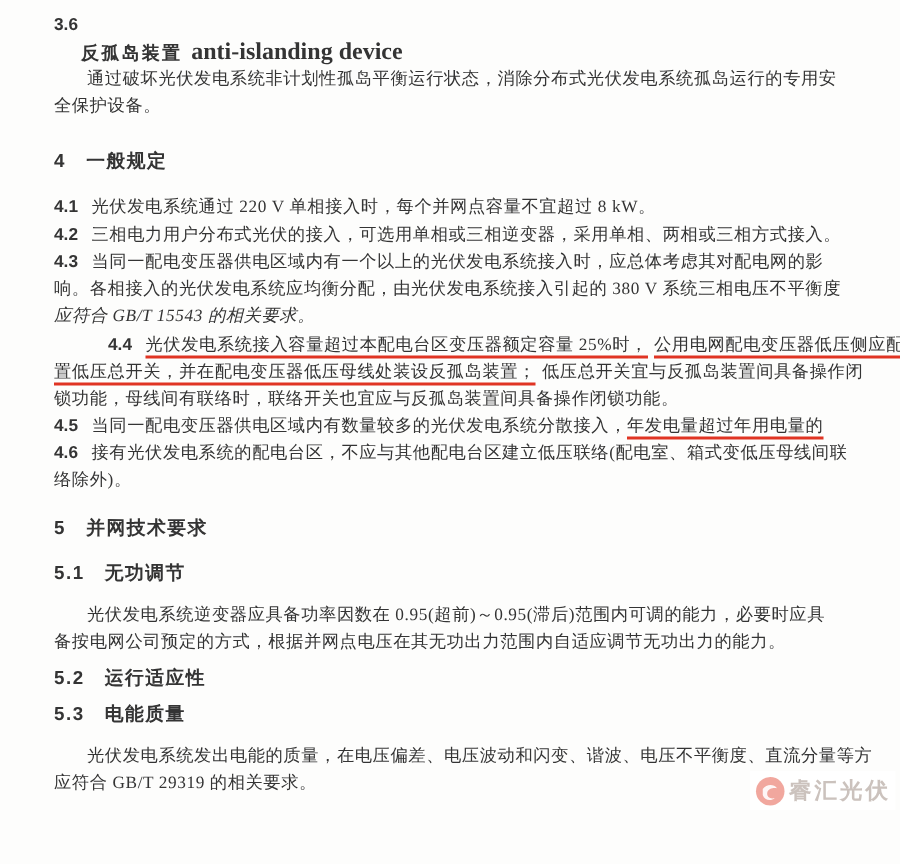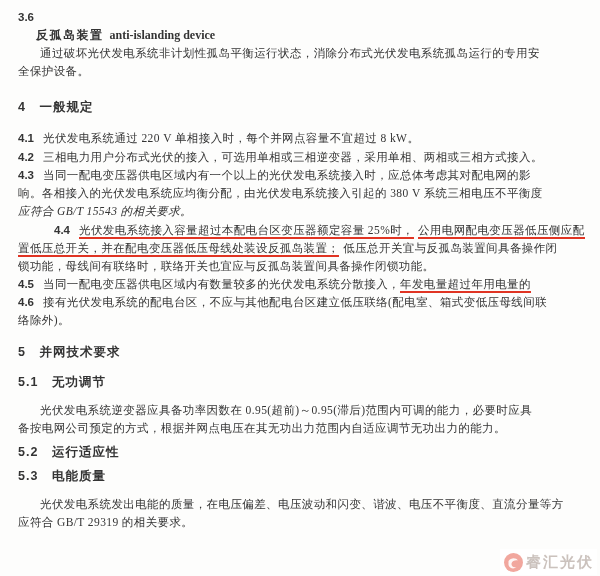--- a/index.html
+++ b/index.html
@@ -15,21 +15,21 @@
     overflow:hidden;
   }
   .page{
     position:relative;
     width:600px;height:576px;
     background:var(--bg);
     box-sizing:border-box;
   }
   #doc-body{
     position:absolute;
-    left:18px; top:0; right:20px;
+    left:36px; top:0; right:20px;
   }
   .line{
     height:18px;
     line-height:18px;
     white-space:nowrap;
     font-size:11.5px;
     color:var(--text);
     letter-spacing:0.4px;
   }
   .indent-1{padding-left:18px;}
@@ -50,32 +50,32 @@
   }
   .seg-term{
     font-family:"Liberation Sans", sans-serif;
     font-weight:bold;
     font-size:12px;
     letter-spacing:1.5px;
   }
   .seg-term-en{
     font-family:"Liberation Serif", serif;
     font-weight:bold;
-    font-size:12px;
+    font-size:16px;
     letter-spacing:0;
     margin-left:6px;
   }
   .seg-ul{
     border-bottom:2.5px solid var(--ul);
     padding-bottom:1px;
     margin-right:4px;
   }
   .watermark{
     position:absolute;
-    right:3px; top:549px;
+    right:3px; top:514px;
     height:26px;
     display:flex;
     align-items:center;
     gap:2px;
     background:rgba(255,255,255,0.78);
     padding:0 3px;
   }
   .watermark .brand{
     font-family:"Liberation Sans", sans-serif;
     font-weight:bold;

